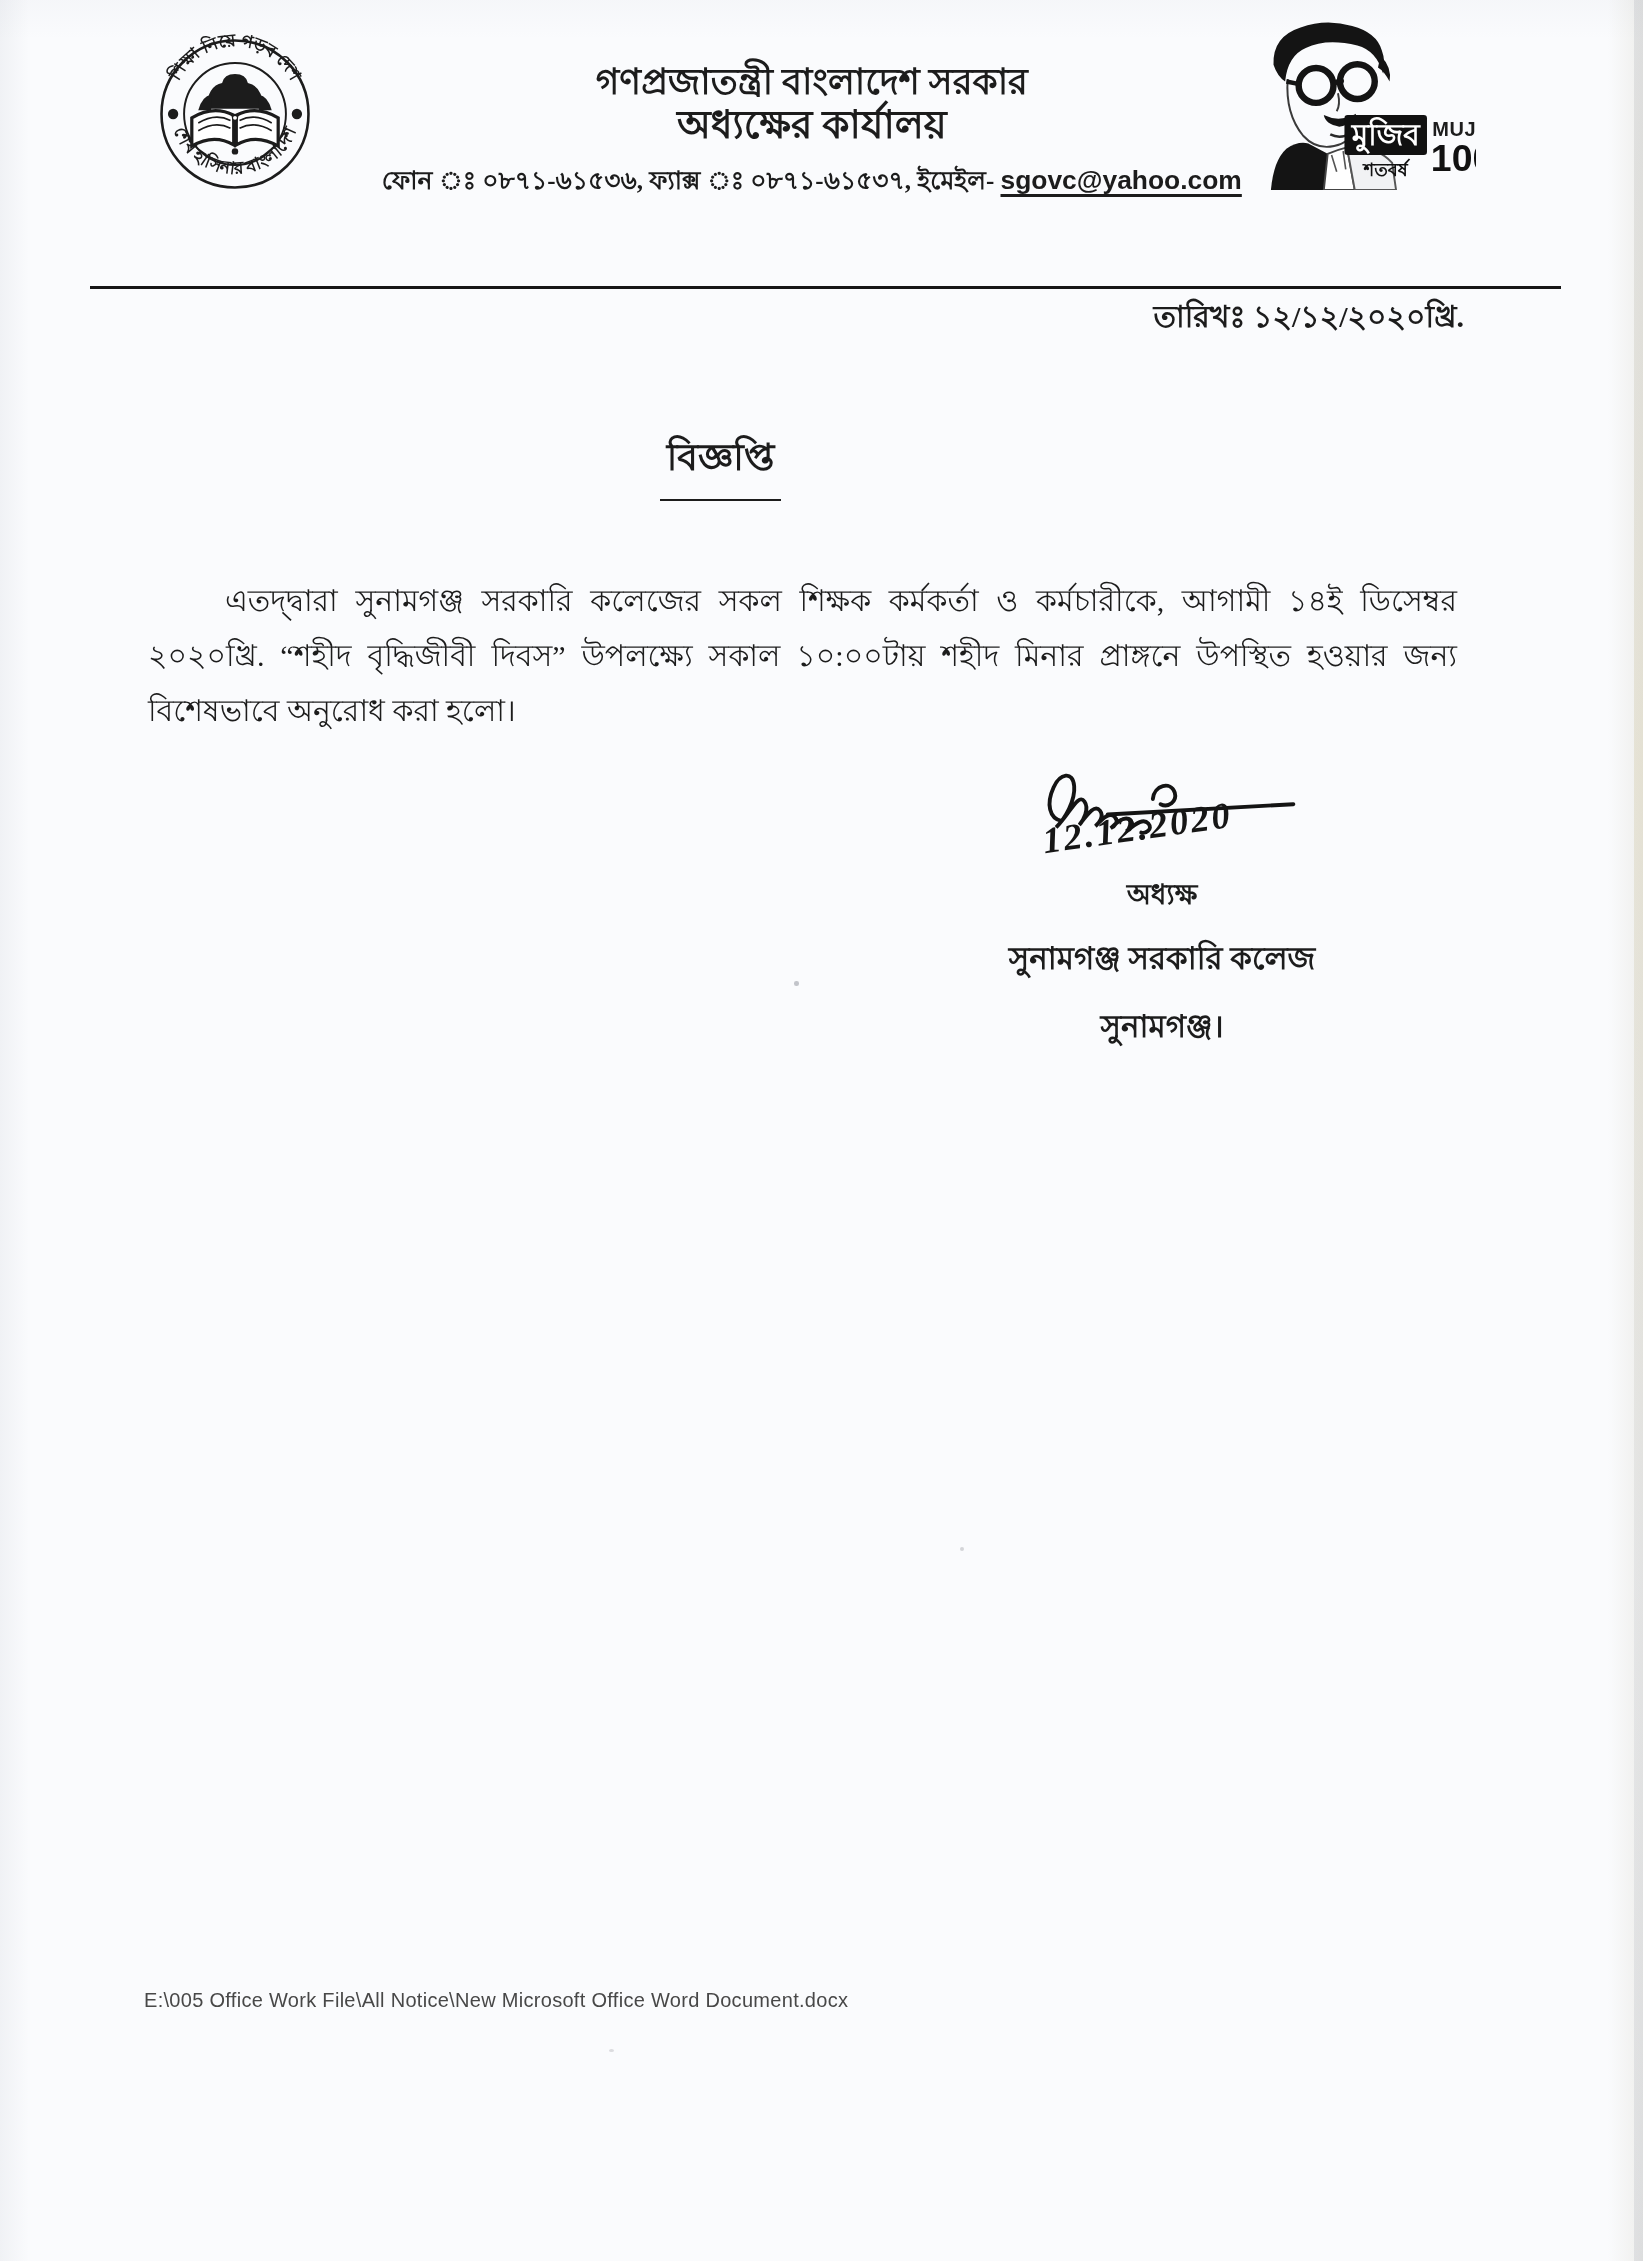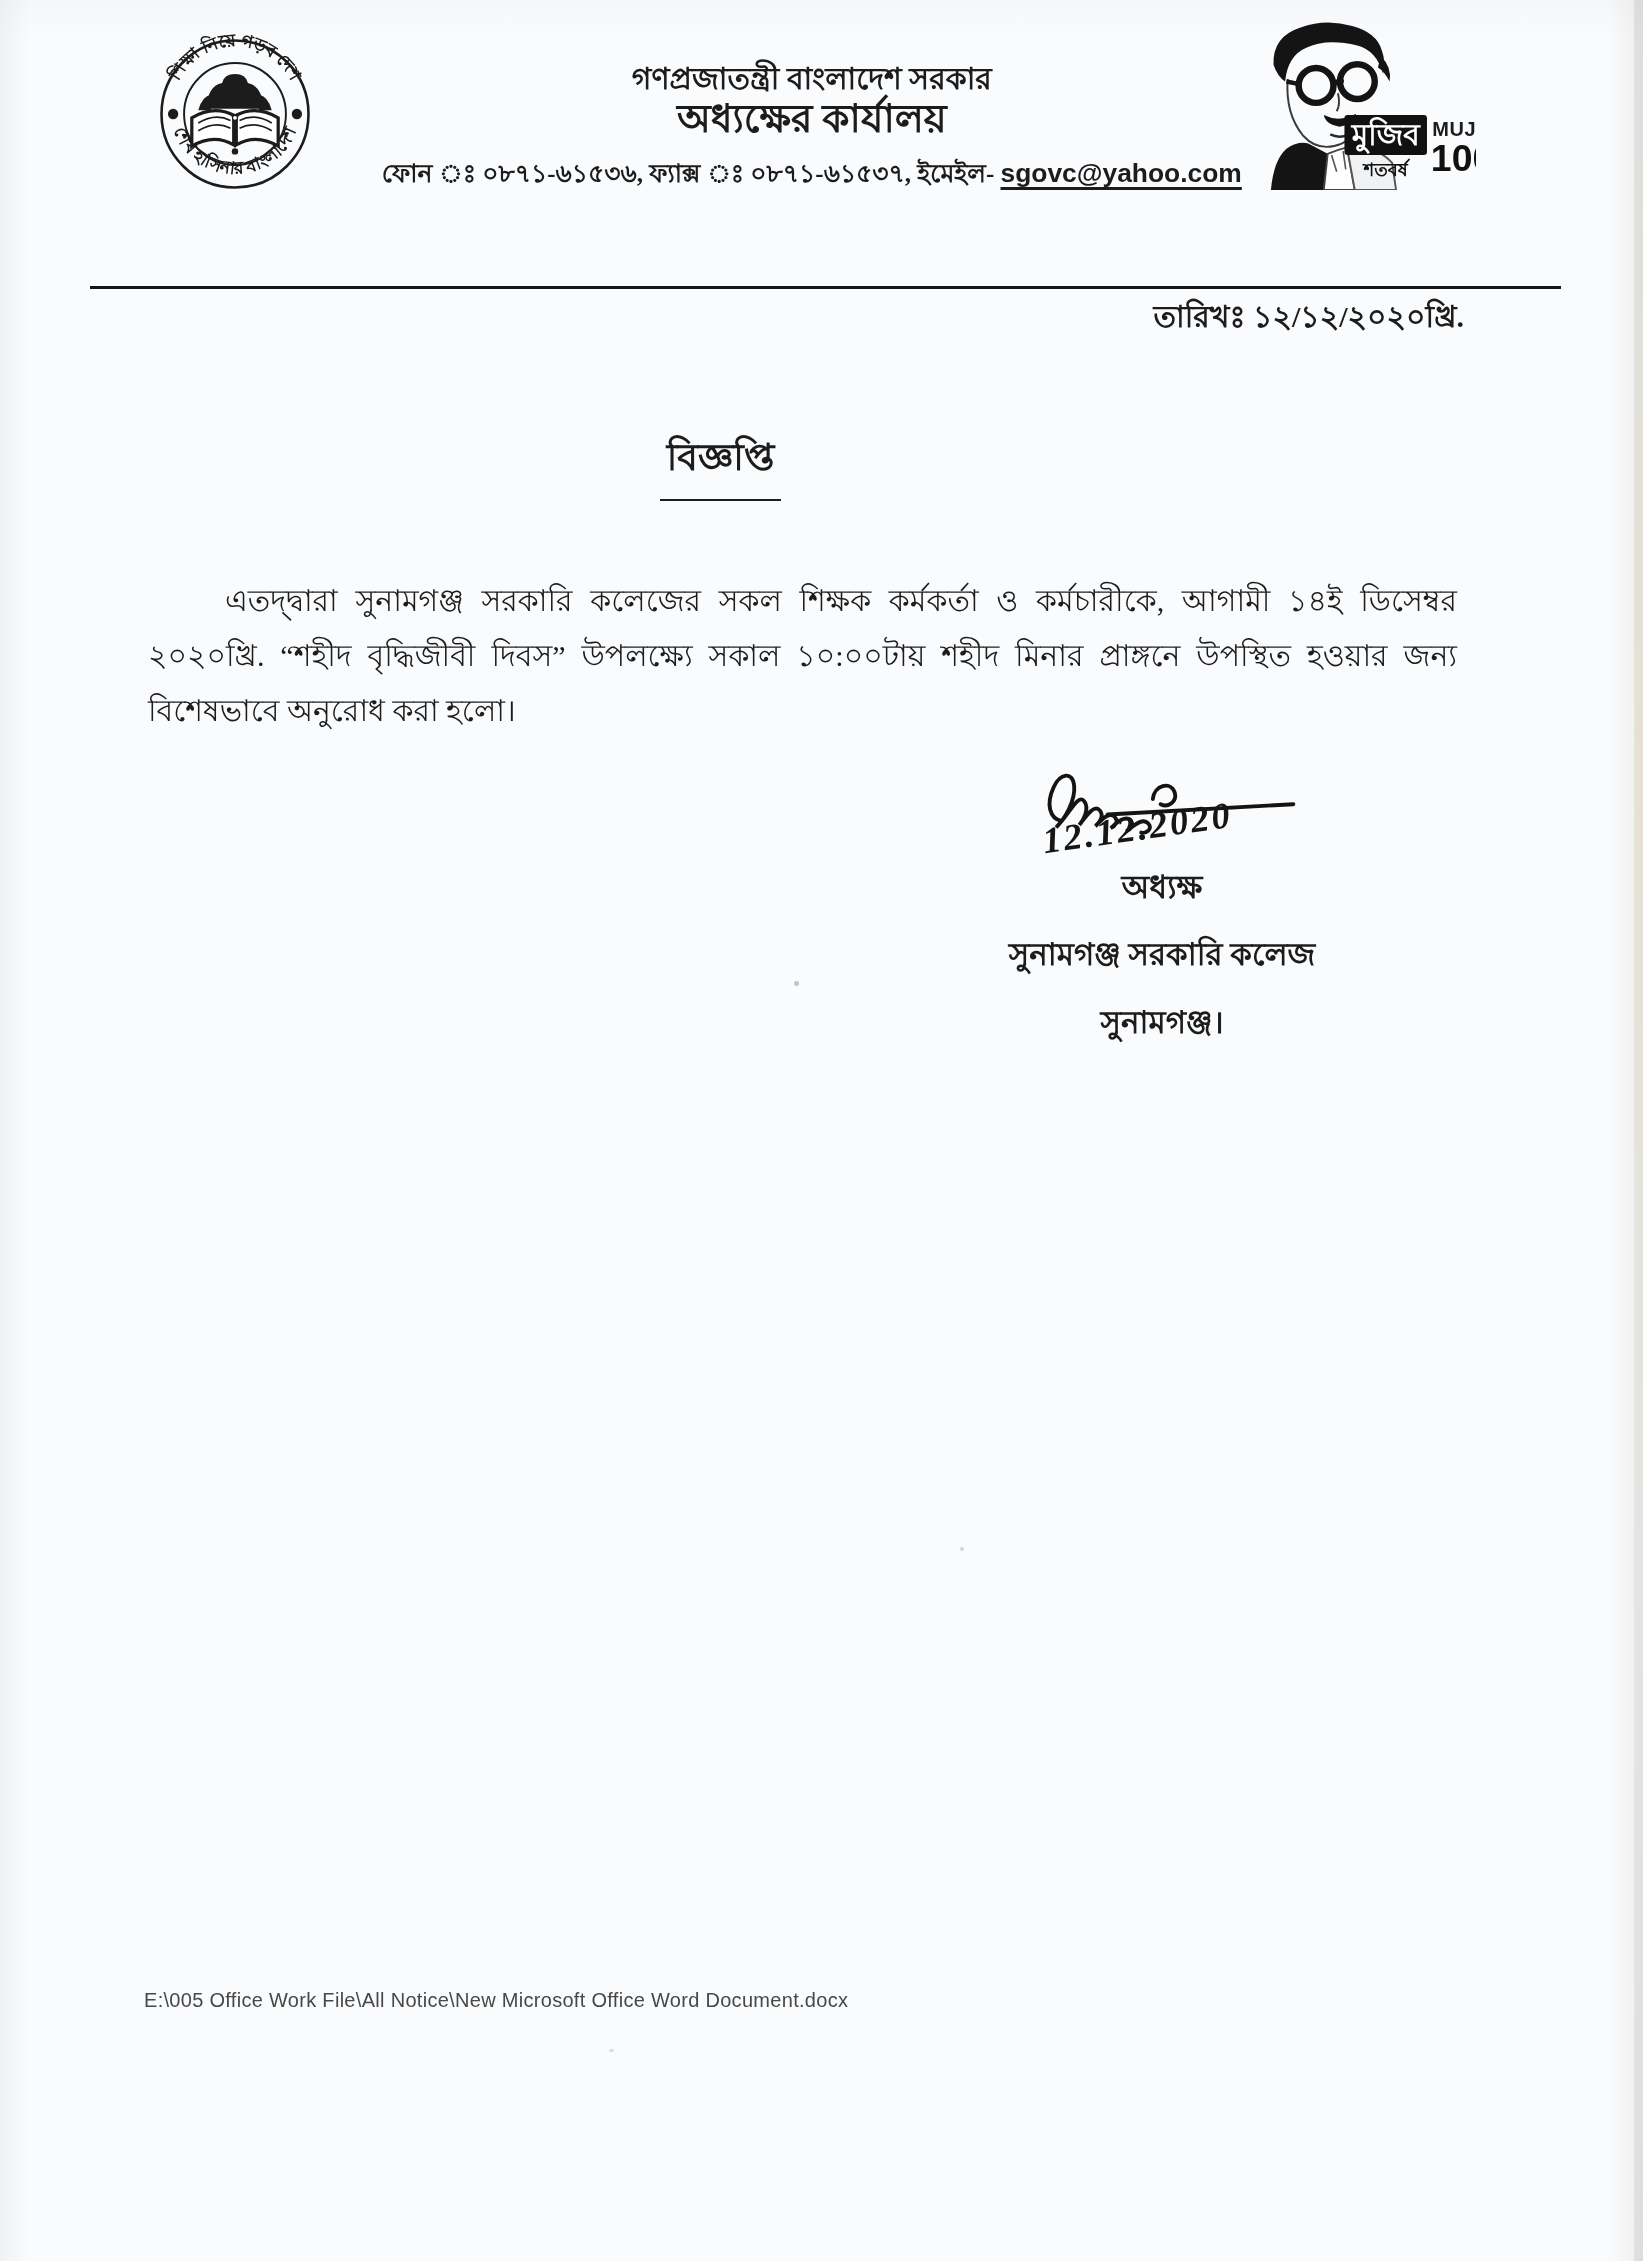--- a/index.html
+++ b/index.html
@@ -16,21 +16,21 @@
     color:#1c1c1c;
     font-family:"Liberation Serif","DejaVu Serif",serif;
   }
   .abs{position:absolute;}
   
   .seal-svg{left:157px;top:34px;width:156px;height:160px;}
   .head-center{
     left:50%;top:62px;transform:translateX(-51%);
     width:967px;text-align:center;line-height:1.15;
   }
-  .gov-line{font-size:30px;font-weight:700;}
+  .gov-line{font-size:36px;font-weight:700;}
   .office-line{font-size:39px;font-weight:700;margin-top:0;}
   .college-line{font-size:32px;font-weight:700;margin-top:14px;}
   .contact-line{font-size:25px;font-weight:700;margin-top:17px;white-space:nowrap;}
   .email-value{
     font-family:"Liberation Sans","DejaVu Sans",sans-serif;
     font-weight:700;text-decoration:underline;text-underline-offset:4.5px;
     text-decoration-thickness:2.6px;font-size:26.4px;text-align:right;
   }
   .website-line{font-size:26.4px;font-weight:700;margin-top:7.7px;}
   .website-value{
@@ -48,21 +48,21 @@
     border-bottom:2.6px solid #1c1c1c;padding:0 6.4px 7.7px;
   }
   .notice-body{
     left:148px;top:543px;width:1309px;
     font-size:30px;line-height:1.84;text-align:justify;text-indent:77px;
     font-weight:500;
   }
   
   .sig-block{left:1001px;top:759px;width:322px;text-align:center;}
   .sig-svg{display:block;margin:0 auto;width:303px;height:102px;}
-  .sig-role{font-size:32px;font-weight:700;margin-top:1px;}
+  .sig-role{font-size:28px;font-weight:700;margin-top:12px;}
   .sig-org{font-size:31px;font-weight:700;margin-top:14px;white-space:nowrap;}
   .sig-place{font-size:31px;font-weight:700;margin-top:15.5px;}
   
   .footer-path{
     left:144px;top:1989px;
     font-family:"Liberation Sans","DejaVu Sans",sans-serif;
     font-size:20px;color:#484848;letter-spacing:0.3px;
   }
   
   .speck{position:absolute;border-radius:50%;background:rgba(90,95,105,0.35);}

